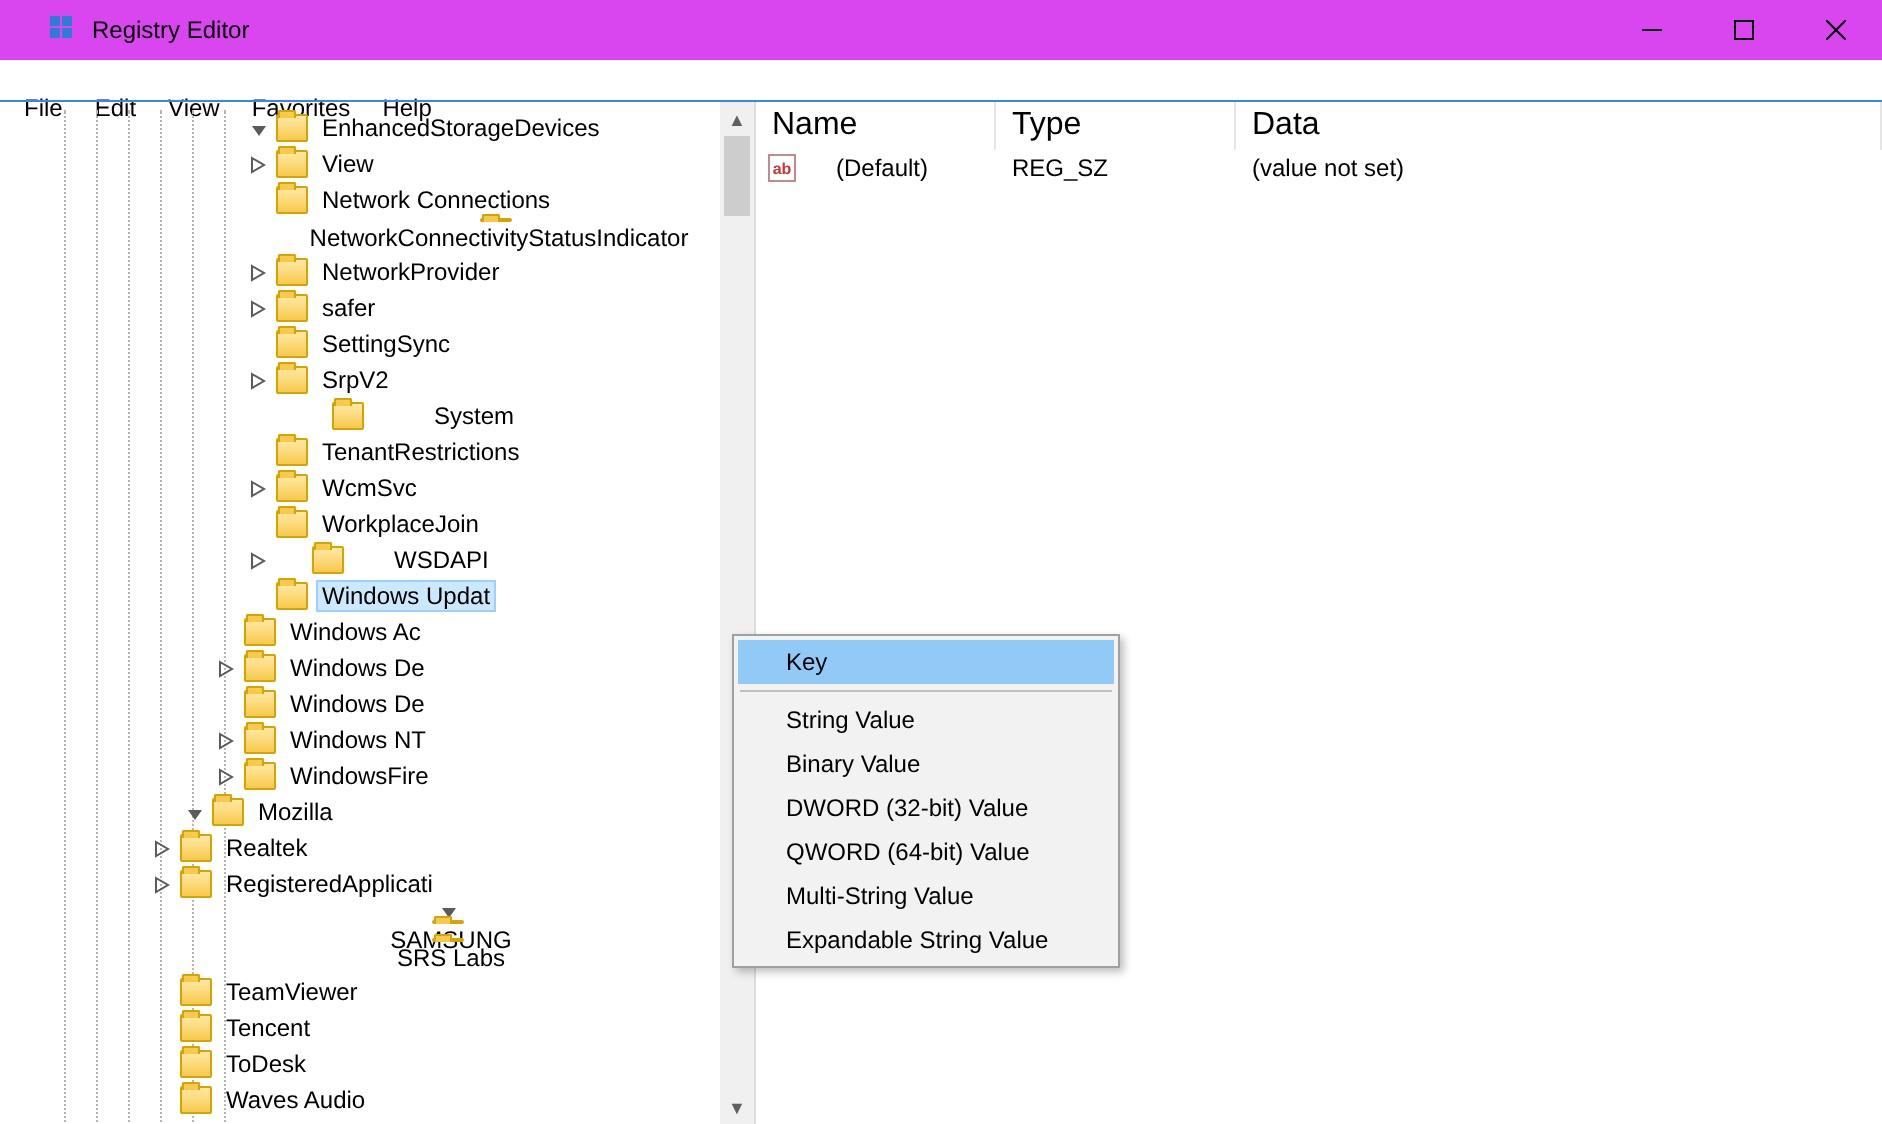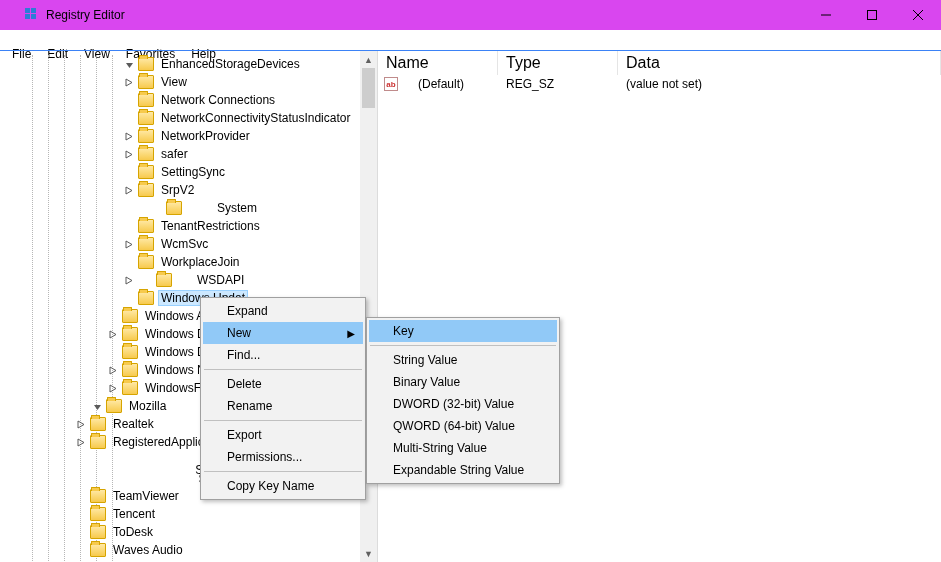--- a/index.html
+++ b/index.html
@@ -278,21 +278,21 @@
             </svg>
           </span>
           <span class="folder-icon"></span>
           <span class="label">View</span>
         </div>
         <div class="tree-row" style="padding-left: 120px;">
           <span class="exp blank"> </span>
           <span class="folder-icon"></span>
           <span class="label">Network Connections</span>
         </div>
-        <div class="tree-row" style="padding-left: 120px;">
+        <div class="tree-row" style="padding-left: 120px; flex-direction: column;">
           <span class="exp blank"> </span>
           <span class="folder-icon"></span>
           <span class="label">NetworkConnectivityStatusIndicator</span>
         </div>
         <div class="tree-row" style="padding-left: 120px;">
           <span class="exp">
             <svg width="9" height="9">
               <path d="M1 1 L7 4.5 L1 8 Z" fill="none" stroke="#5b5b5b"></path>
             </svg>
           </span>
@@ -477,36 +477,20 @@
     <div class="list-row">
       <div class="col-name">
         <span class="value-icon">ab</span>
         <span>(Default)</span>
       </div>
       <div class="col-type" style="padding-left:8px">REG_SZ</div>
       <div class="col-data" style="padding-left:8px">(value not set)</div>
     </div>
   </div>
 
-  <div class="ctx" style="left:200px; top:246px; width:166px">
-    <div class="ci">Expand</div>
-    <div class="ci hl">
-      <span>New</span>
-      <span class="arrow">▶</span>
-    </div>
-    <div class="ci">Find...</div>
-    <div class="sep"></div>
-    <div class="ci">Delete</div>
-    <div class="ci">Rename</div>
-    <div class="sep"></div>
-    <div class="ci">Export</div>
-    <div class="ci">Permissions...</div>
-    <div class="sep"></div>
-    <div class="ci">Copy Key Name</div>
-  </div>
 
   <div class="ctx" style="left:366px; top:266px; width:194px">
     <div class="ci hl">Key</div>
     <div class="sep"></div>
     <div class="ci">String Value</div>
     <div class="ci">Binary Value</div>
     <div class="ci">DWORD (32-bit) Value</div>
     <div class="ci">QWORD (64-bit) Value</div>
     <div class="ci">Multi-String Value</div>
     <div class="ci">Expandable String Value</div>

